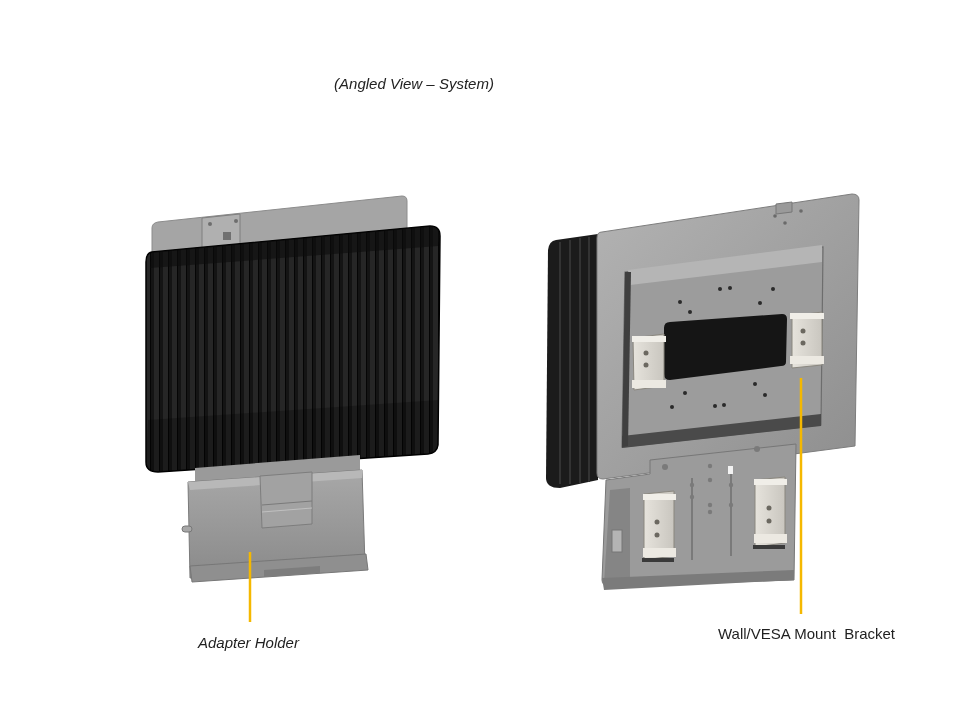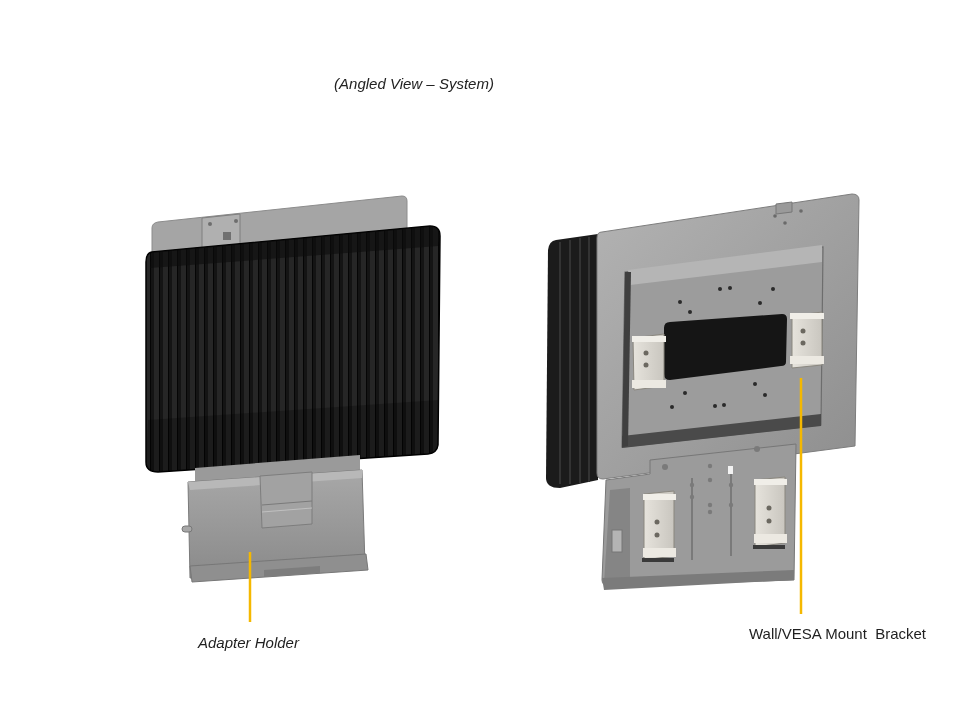--- a/index.html
+++ b/index.html
@@ -3,21 +3,21 @@
 <meta charset="utf-8">
 <style>
   html, body { margin: 0; padding: 0; background: #ffffff; }
   body { width: 960px; height: 720px; position: relative; overflow: hidden;
          font-family: "Liberation Sans", sans-serif; color: #222; }
   .caption { position: absolute; top: 75px; left: 0; width: 828px; text-align: center;
              font-size: 15px; font-style: italic; color: #222; }
   .figure { position: absolute; left: 0; top: 0; width: 960px; height: 720px; }
   .label { position: absolute; font-size: 15px; color: #1f1f1f; white-space: pre; }
   .label-adapter { left: 198px; top: 634px; font-style: italic; }
-  .label-bracket { left: 749px; top: 625px; }
+  .label-bracket { left: 718px; top: 625px; }
 </style>
 </head>
 <body>
 
 <div class="caption">(Angled View – System)</div>
 
 <svg class="figure" viewBox="0 0 960 720" width="960" height="720">
   <defs>
     <linearGradient id="plateGrad" x1="0" y1="0" x2="1" y2="1">
       <stop offset="0" stop-color="#b3b3b3"></stop>

